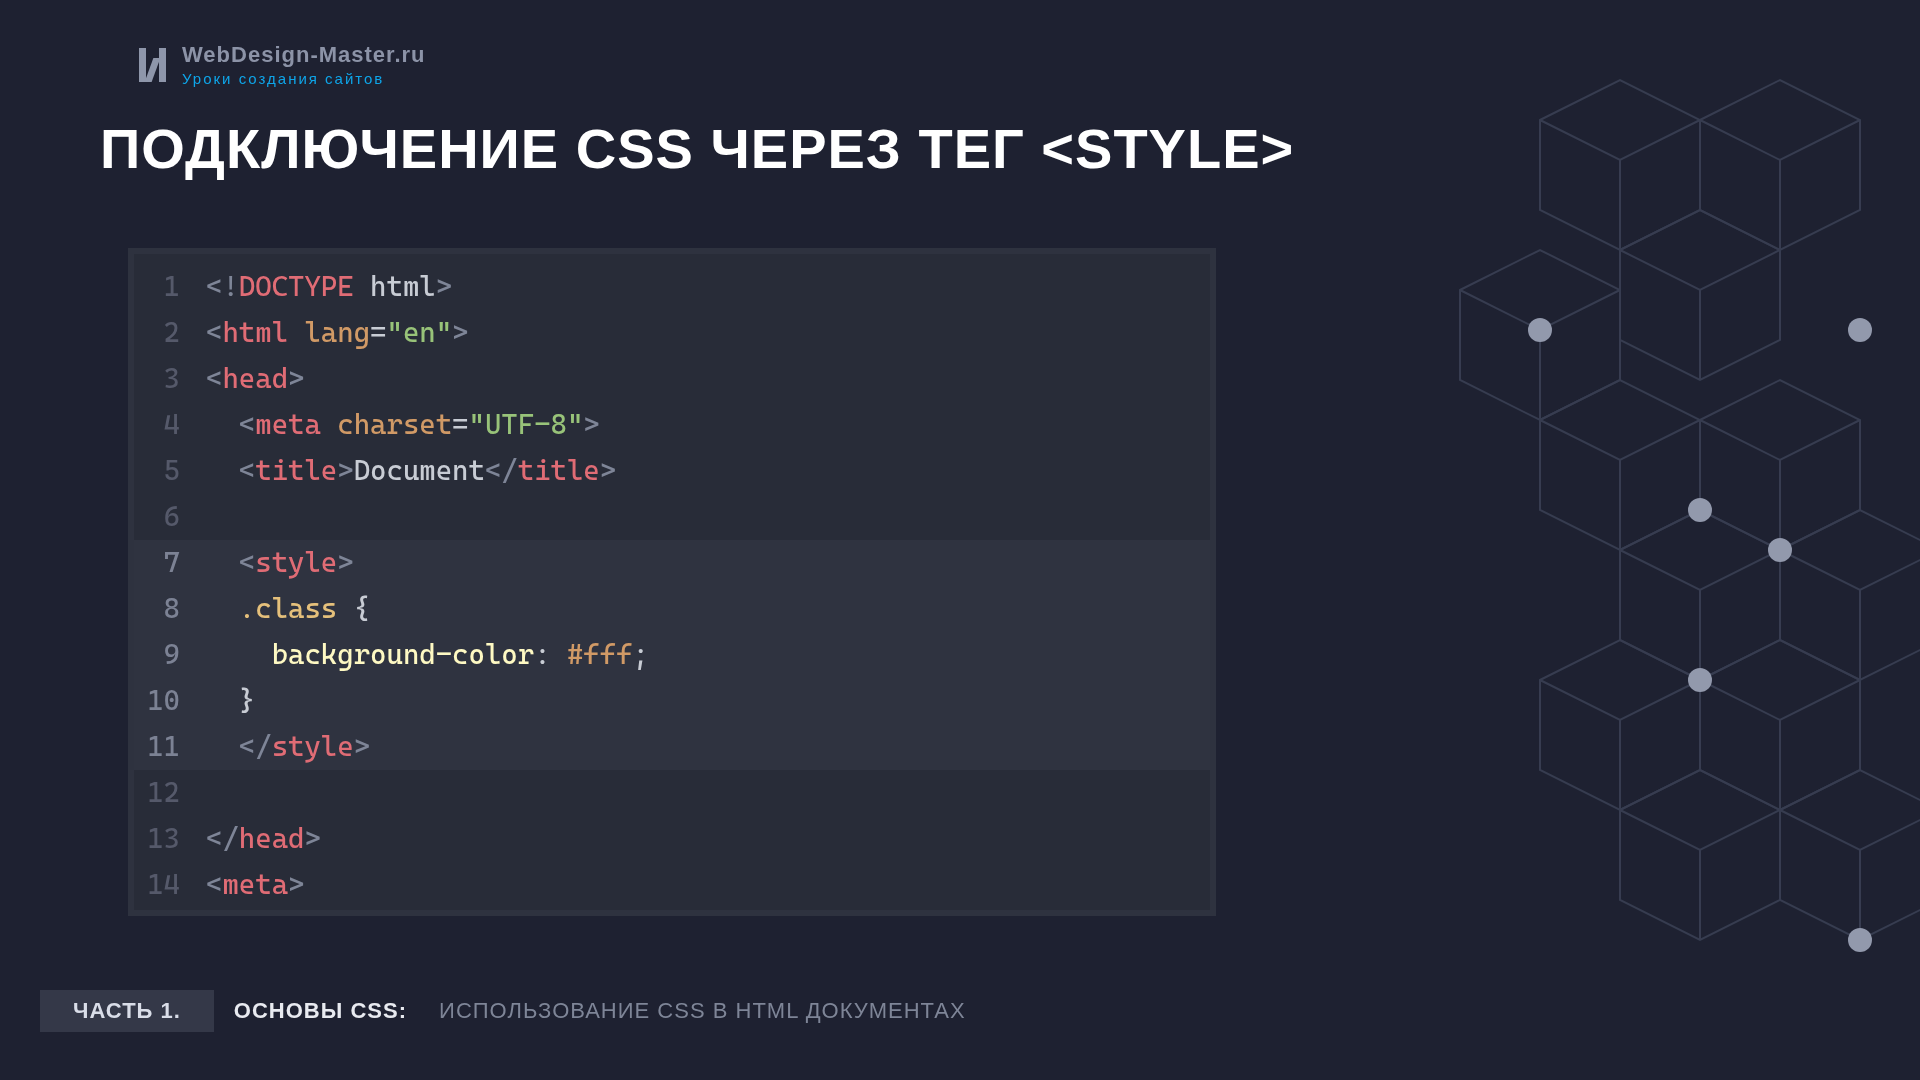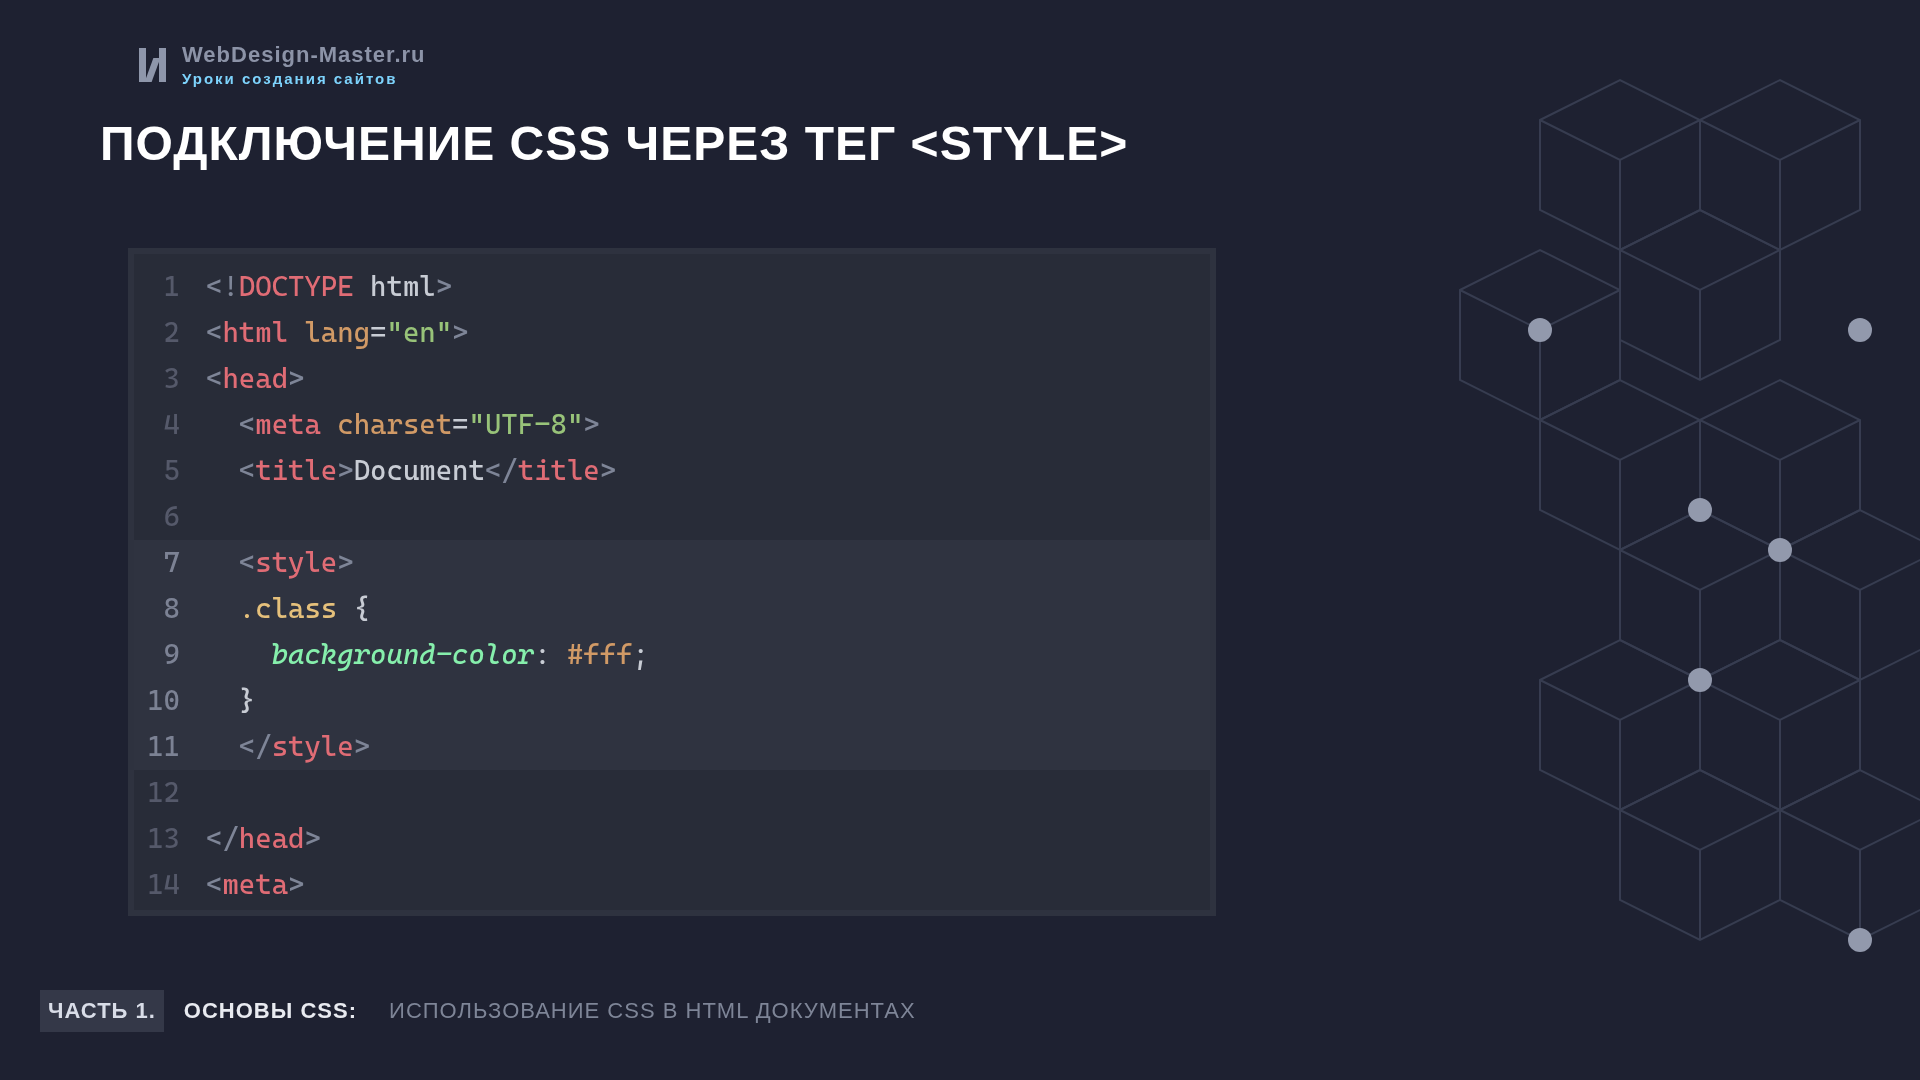--- a/index.html
+++ b/index.html
@@ -12,26 +12,26 @@
 }
 
 
 .header { position:absolute; left:104px; top:42px; display:flex; align-items:center; gap:16px;padding-left:35px; }
 .logo-glyph { display:flex; align-items:flex-end; gap:2px; }
 .logo-bar { width:7px; background:#8e96aa; }
 .b1{height:34px;} .b2{height:24px;margin-bottom:0} .b3{height:34px;}
 .logo-glyph{transform:none}
 .logo-text { color:#8c93a7; }
 .logo-line1 { font-size:22px; font-weight:600; letter-spacing:1px; }
-.logo-line2 { font-size:15px; letter-spacing:2px; color:#7dd3fc; margin-top:2px;font-weight:bold; }
+.logo-line2 { font-size:15px; letter-spacing:2px; color:#0ea5e9; margin-top:2px; }
 
 
 .main-title {
   position:absolute; left:100px; top:116px;
-  font-size:48px; font-weight:800; letter-spacing:1px;
+  font-size:56px; font-weight:800; letter-spacing:1px;
 }
 
 
 .code-panel {
   position:absolute; left:128px; top:248px;
   width:1088px; height:668px;
   background:#282c38;
   border:6px solid #2e323f;
 }
 .code-inner { position:relative; width:100%; height:100%; }
@@ -47,30 +47,30 @@
 .hl { background:#2f3340; }
 .hl .lineno { color:#7c8294; }
 
 
 .tk-gray{color:#7e8597;}
 .tk-red{color:#e06c75;}
 .tk-white{color:#c8ccd4;}
 .tk-orange{color:#d19a66;}
 .tk-green{color:#98c379;}
 .tk-yellow{color:#e5c07b;text-align:center;}
-.tk-blue{color:#86efac;font-style:italic;}
+.tk-blue{color:#fef9c3;}
 
 
 .footer {
   position:absolute; left:40px; bottom:48px;
   display:flex; align-items:center; gap:20px;
   font-size:22px; letter-spacing:1px;
 }
 .part-badge {
-  background:#343848; padding:8px 8px;
+  background:#343848; padding:8px 33px;
   color:#d9dde8; font-weight:600;
 }
 .footer-main { color:#e8eaf0; font-weight:700; }
 .footer-sub { color:#7e8597; font-weight:500;margin-left:25px; }
 
 
 .deco { position:absolute; right:-40px; top:40px; width:720px; height:1000px; opacity:0.9; }
 .deco svg { width:100%; height:100%; }
 .deco line,.deco polyline,.deco polygon { stroke:#3a4054; stroke-width:2; fill:none; }
 .node { fill:#9fa6ba; }

